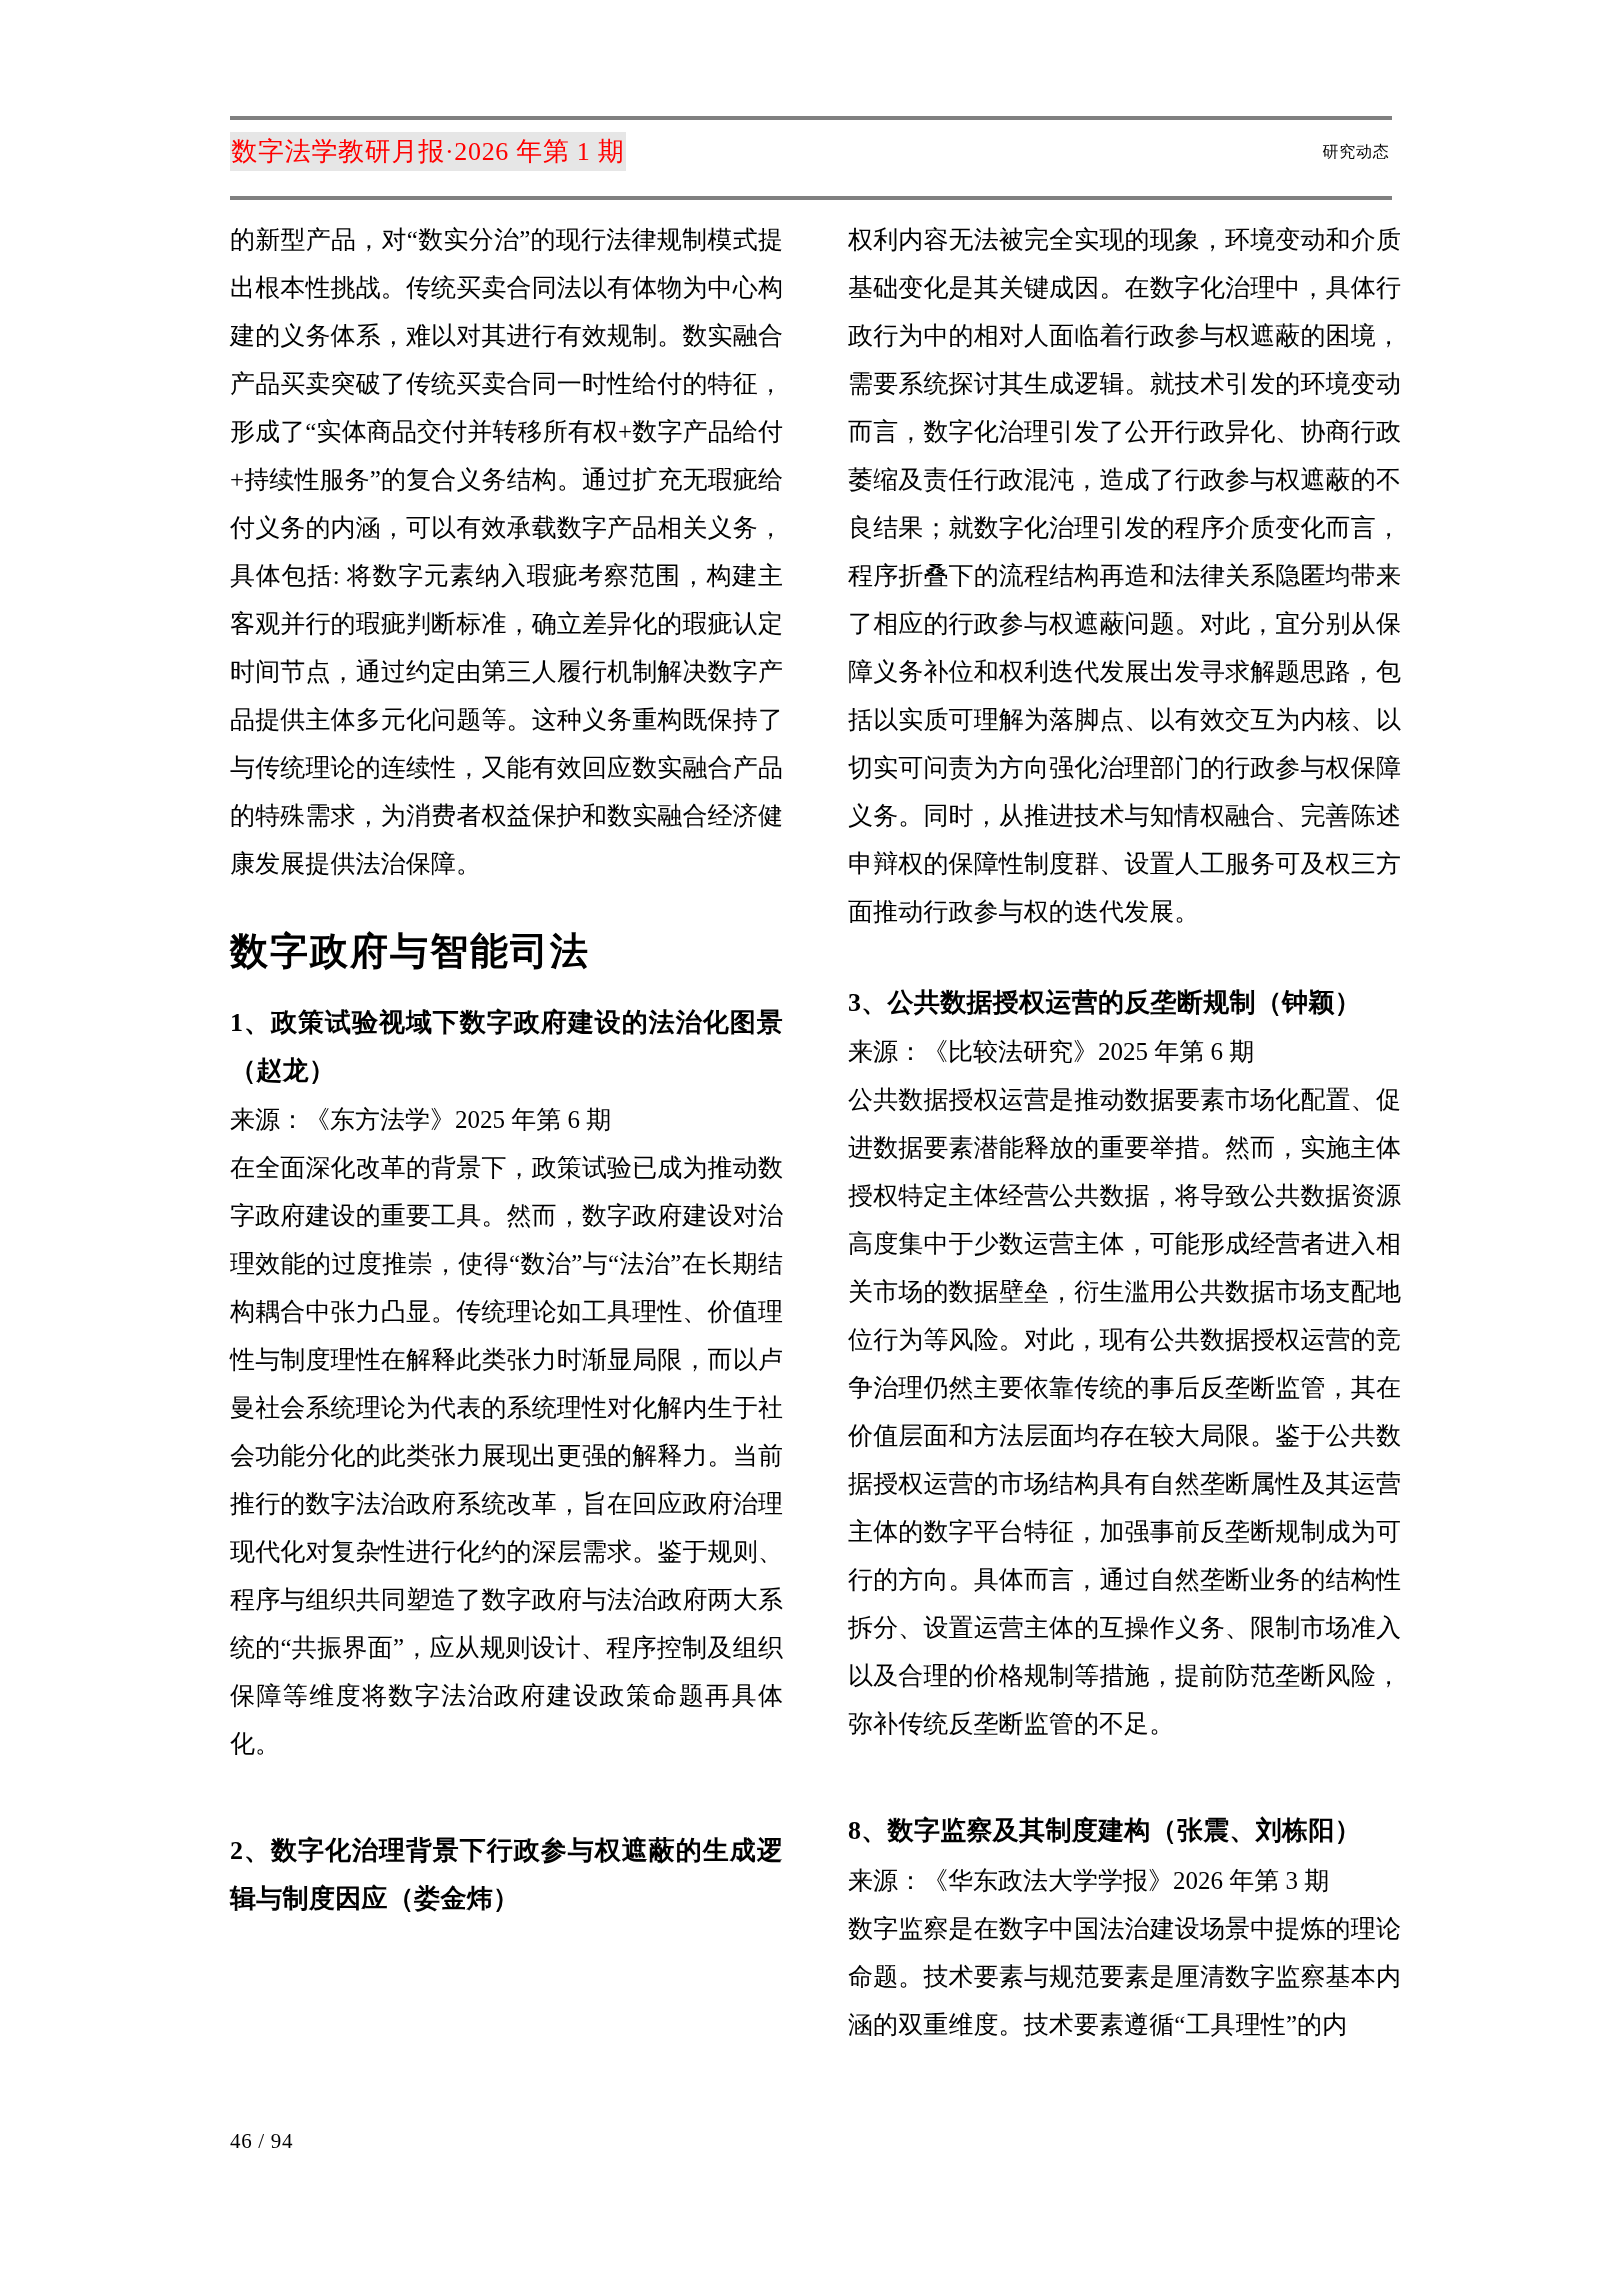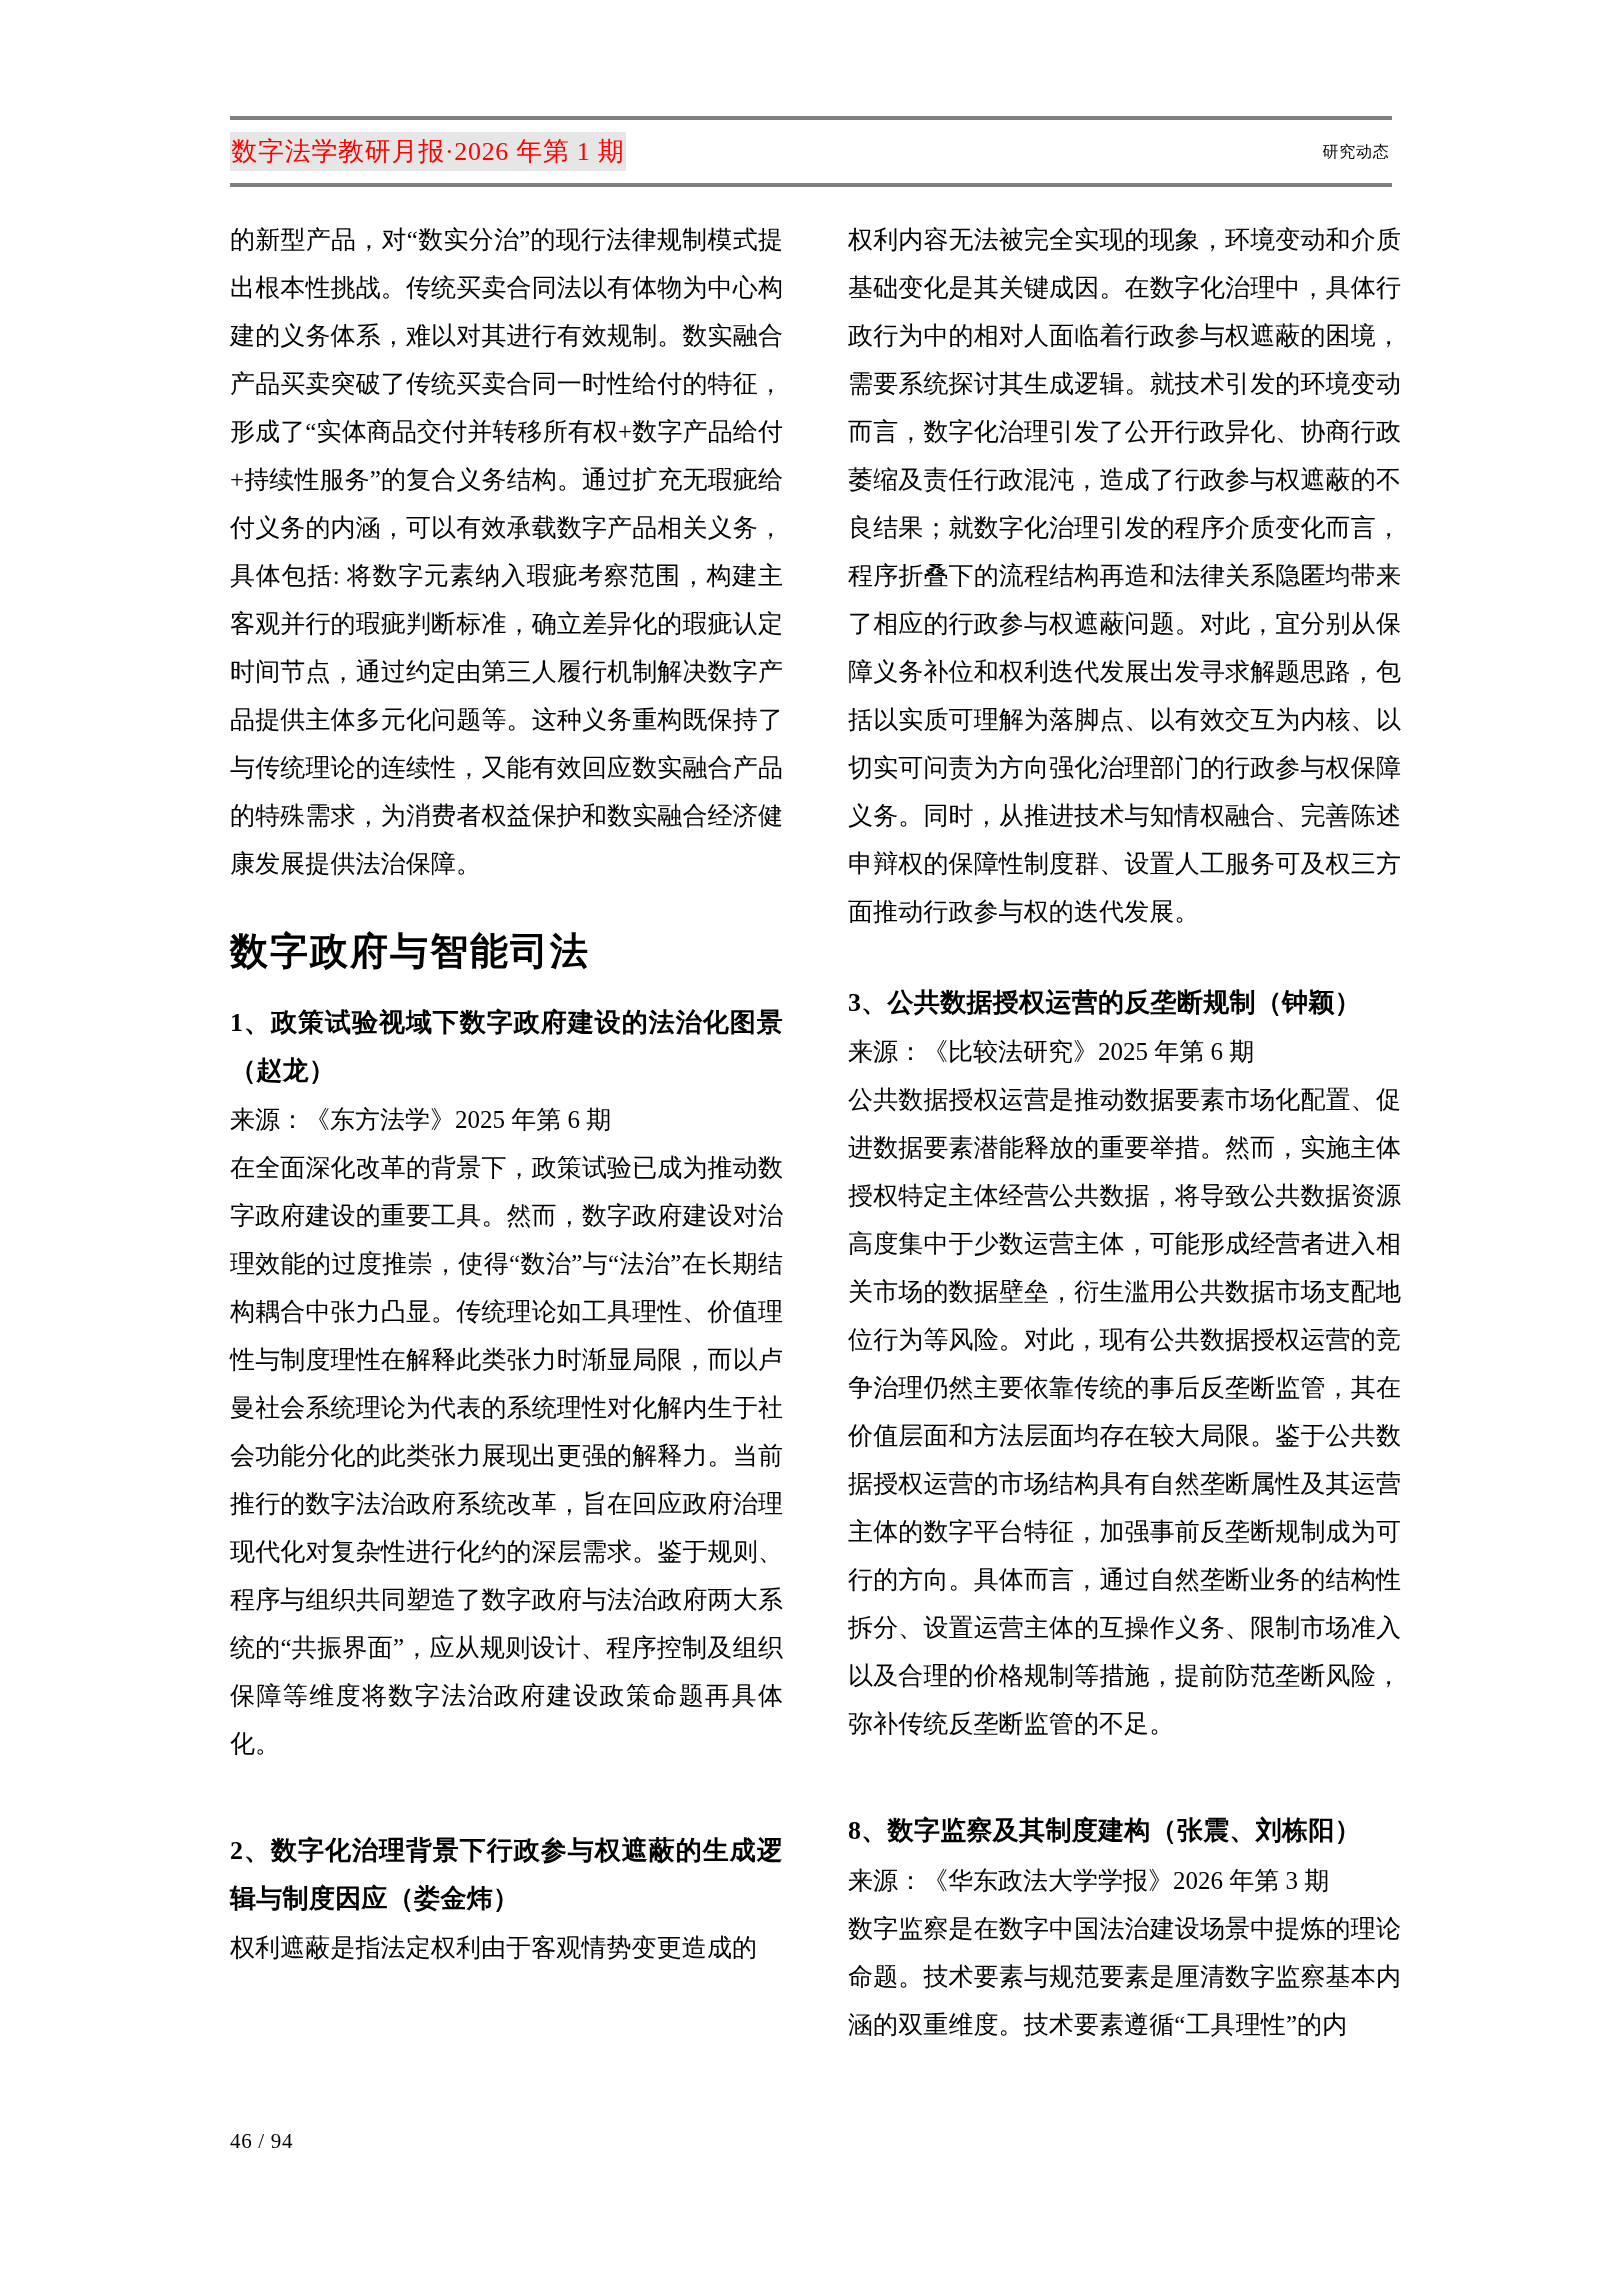--- a/index.html
+++ b/index.html
@@ -17,21 +17,21 @@
     color: #000000;
     overflow: hidden;
   }
 
   
   .header {
     position: absolute;
     left: 230px;
     top: 116px;
     width: 1162px;
-    height: 71px;
+    height: 84px;
   }
   .header-rule-top,
   .header-rule-bottom {
     position: absolute;
     left: 0;
     width: 100%;
     height: 3.9px;
     background: #808080;
   }
   .header-rule-top { top: 0; }
@@ -147,21 +147,20 @@
 
       <h2 class="section-title">数字政府与智能司法</h2>
 
       <h3 class="item-title">1、政策试验视域下数字政府建设的法治化图景（赵龙）</h3>
       <p class="source">来源：《东方法学》2025 年第 6 期</p>
       <p class="body">在全面深化改革的背景下，政策试验已成为推动数字政府建设的重要工具。然而，数字政府建设对治理效能的过度推崇，使得“数治”与“法治”在长期结构耦合中张力凸显。传统理论如工具理性、价值理性与制度理性在解释此类张力时渐显局限，而以卢曼社会系统理论为代表的系统理性对化解内生于社会功能分化的此类张力展现出更强的解释力。当前推行的数字法治政府系统改革，旨在回应政府治理现代化对复杂性进行化约的深层需求。鉴于规则、程序与组织共同塑造了数字政府与法治政府两大系统的“共振界面”，应从规则设计、程序控制及组织保障等维度将数字法治政府建设政策命题再具体化。</p>
 
       <div class="gap-large"></div>
 
       <h3 class="item-title">2、数字化治理背景下行政参与权遮蔽的生成逻辑与制度因应（娄金炜）</h3>
-      <p class="body">权利遮蔽是指法定权利由于客观情势变更造成的</p>
     </div>
 
     <div class="col col-right">
 
       <p class="body">权利内容无法被完全实现的现象，环境变动和介质基础变化是其关键成因。在数字化治理中，具体行政行为中的相对人面临着行政参与权遮蔽的困境，需要系统探讨其生成逻辑。就技术引发的环境变动而言，数字化治理引发了公开行政异化、协商行政萎缩及责任行政混沌，造成了行政参与权遮蔽的不良结果；就数字化治理引发的程序介质变化而言，程序折叠下的流程结构再造和法律关系隐匿均带来了相应的行政参与权遮蔽问题。对此，宜分别从保障义务补位和权利迭代发展出发寻求解题思路，包括以实质可理解为落脚点、以有效交互为内核、以切实可问责为方向强化治理部门的行政参与权保障义务。同时，从推进技术与知情权融合、完善陈述申辩权的保障性制度群、设置人工服务可及权三方面推动行政参与权的迭代发展。</p>
 
       <div class="gap-medium"></div>
 
       <h3 class="item-title">3、公共数据授权运营的反垄断规制（钟颖）</h3>
       <p class="source">来源：《比较法研究》2025 年第 6 期</p>

